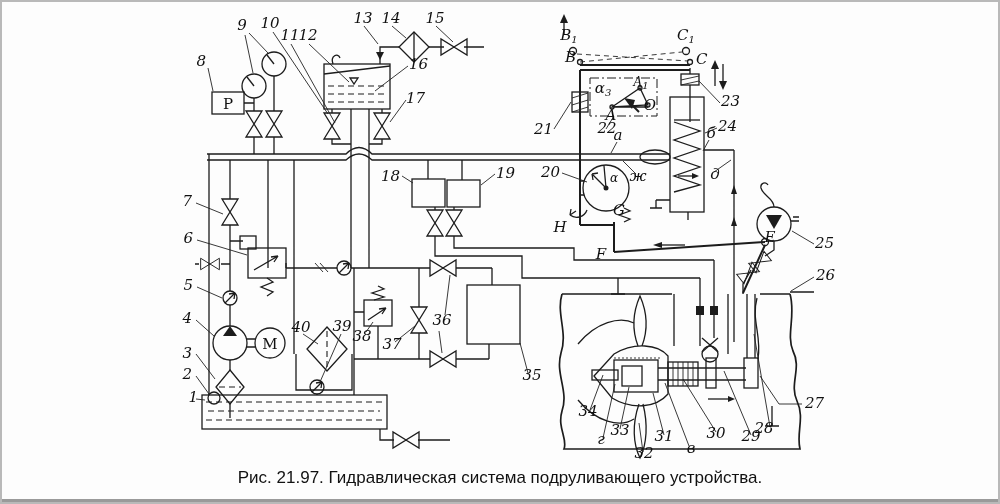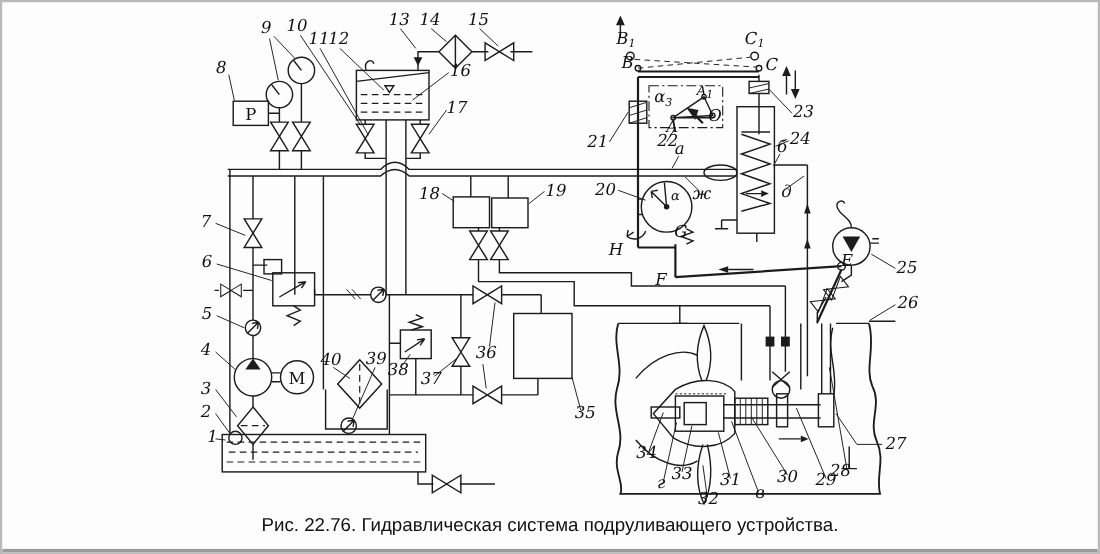--- a/index.html
+++ b/index.html
@@ -291,14 +291,14 @@
         <text x="599" y="257" class="lbl" text-anchor="middle">F</text>
         <text x="768" y="240" class="lbl" text-anchor="middle">E</text>
         <text x="599" y="442" class="lbl" text-anchor="middle">г</text>
         <text x="689" y="451" class="lbl" text-anchor="middle">в</text>
         <text x="612" y="180" class="lbl sm" text-anchor="middle">α</text>
         <text x="226" y="107" class="lbl rm" text-anchor="middle">Р</text>
         <text x="268" y="347" class="lbl rm" text-anchor="middle">М</text>
       </g>
 </svg>
 
-<div class="caption">Рис. 22.76. Гидравлическая система подруливающего устройства.</div>
+<div class="caption">Рис. 21.97. Гидравлическая система подруливающего устройства.</div>
 </div>
 
 </body></html>

